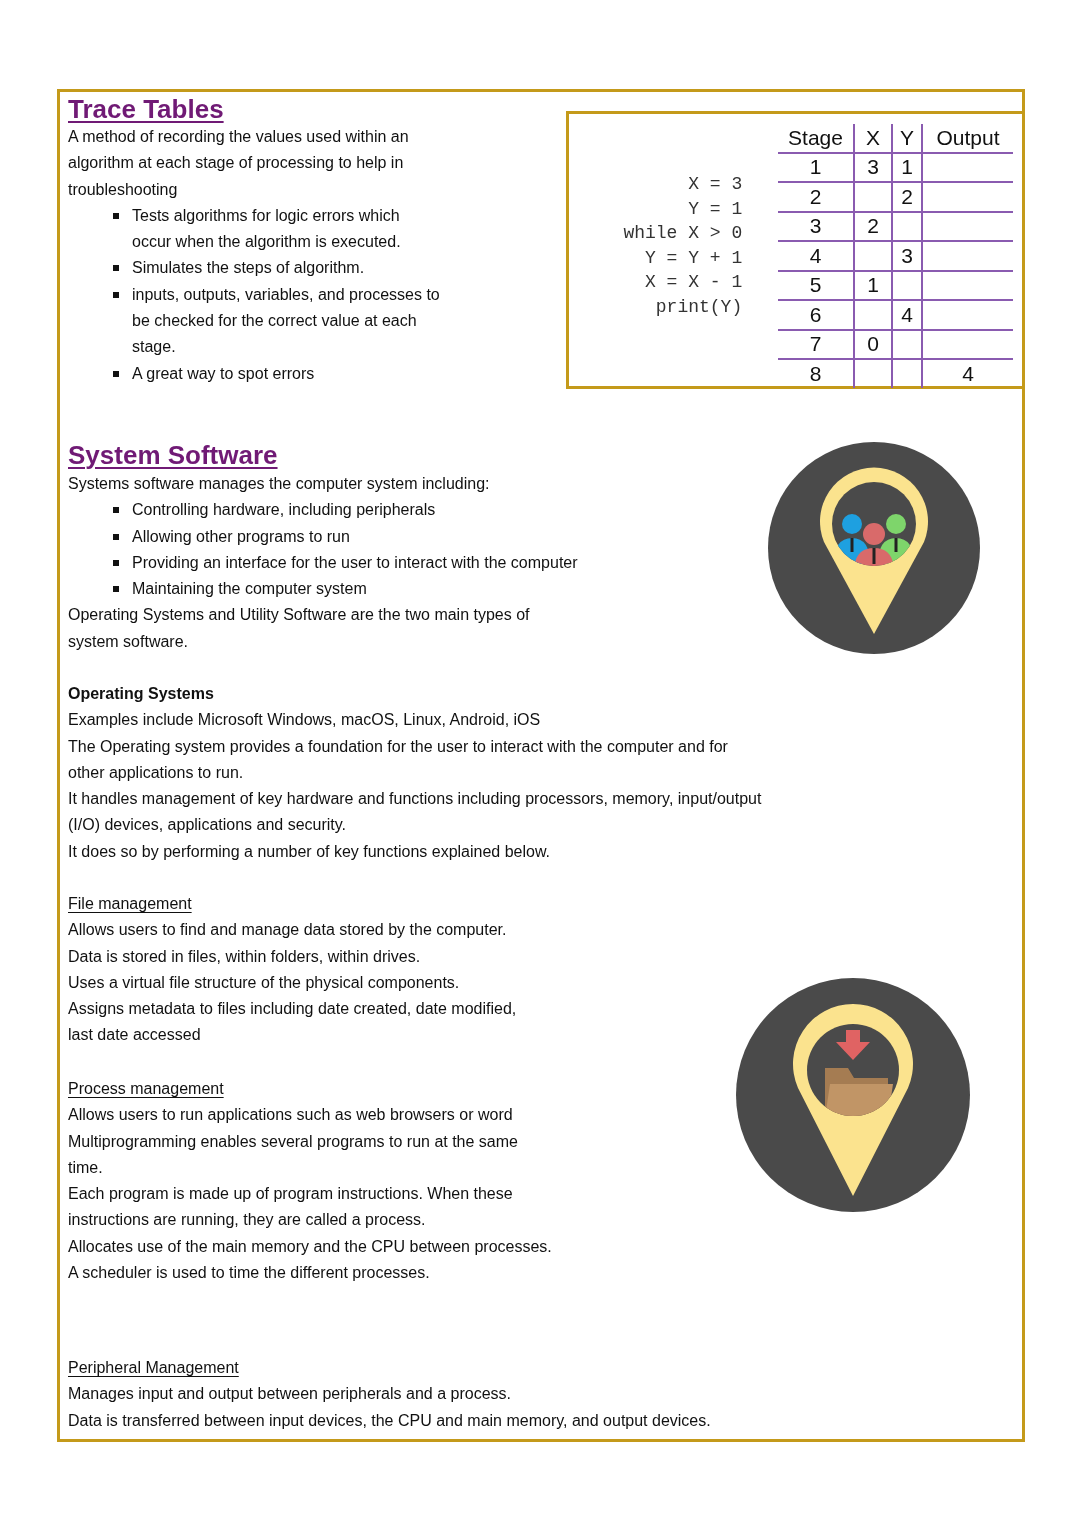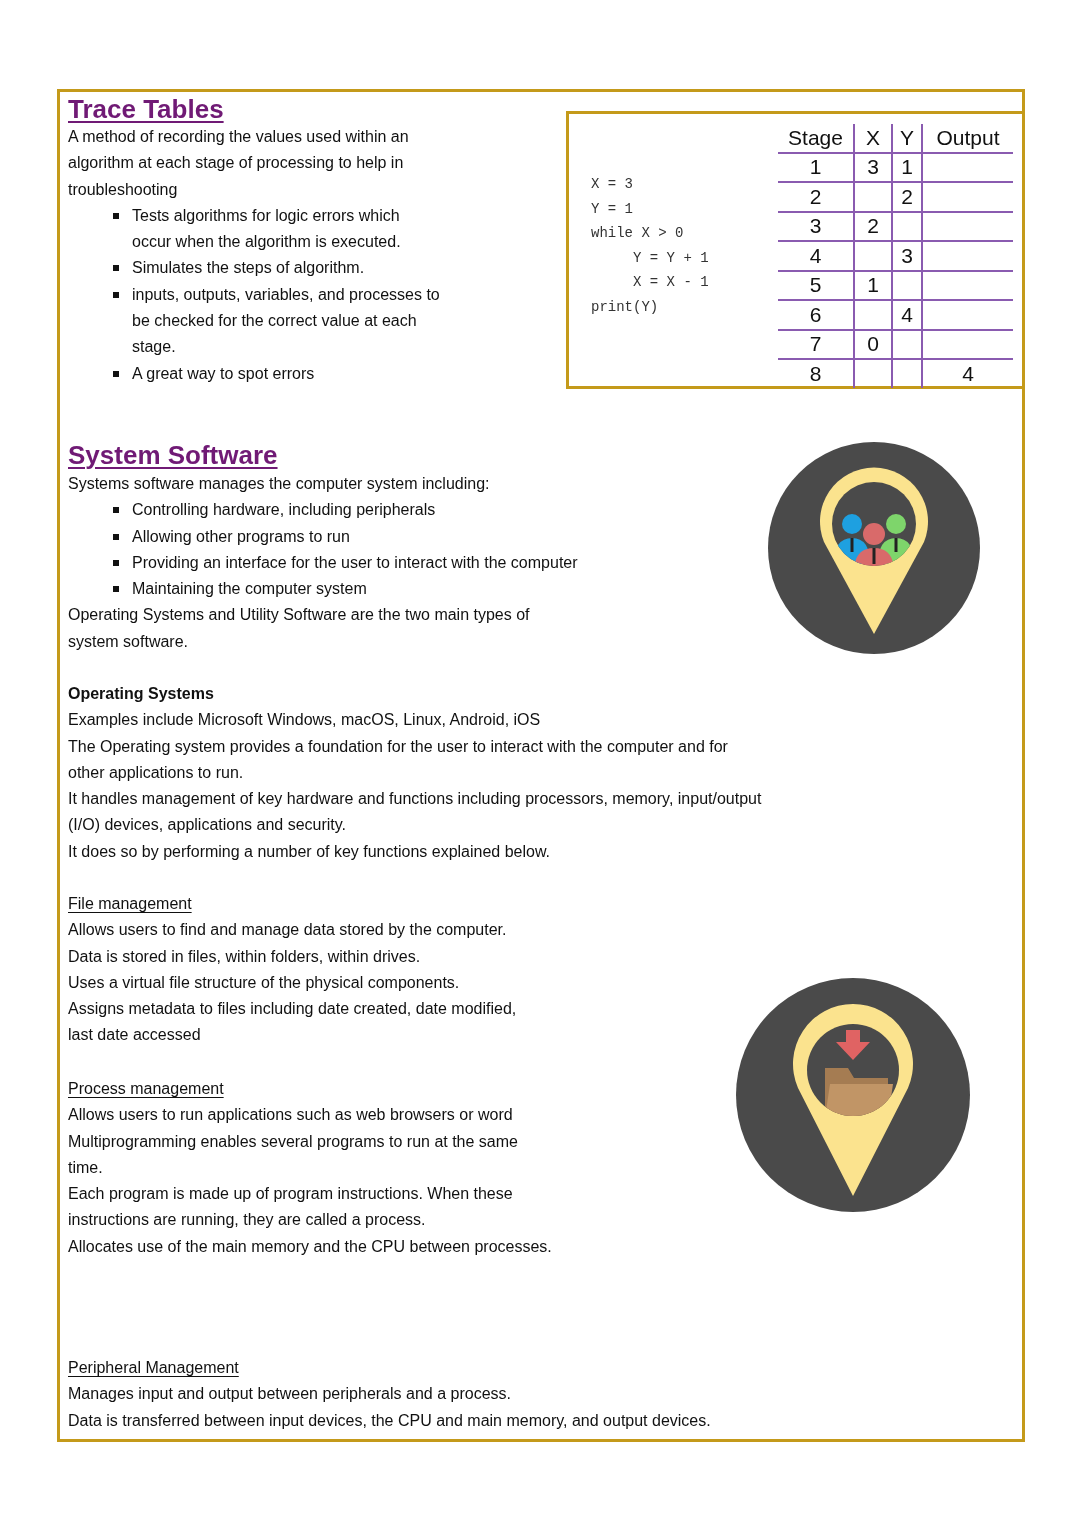--- a/index.html
+++ b/index.html
@@ -15,21 +15,21 @@
     .sub-bold { font-weight: bold; }
     .sub-under { text-decoration: underline; text-underline-offset: 3px; }
     .bullets { list-style: none; margin: 0; padding: 0; }
     .bullets li { position: relative; padding-left: 64px; }
     .bullets li::before { content: ""; position: absolute; left: 45px; top: 10px; width: 6px; height: 6px; background: #111; }
 
     
     .trace-box { position: absolute; left: 566px; top: 111px; width: 453px; height: 272px;
                  border: 3px solid #c49a1a; background: #fff; }
     .code { position: absolute; left: 22px; top: 58px; font-family: "Liberation Mono", monospace;
-            font-size: 14px; line-height: 24.6px; color: #333; white-space: pre; }
+            font-size: 18px; line-height: 24.6px; color: #333; white-space: pre; text-align: right; }
     .trace-table { position: absolute; left: 209px; top: 10px; border-collapse: collapse; }
     .trace-table th, .trace-table td { font-size: 21px; height: 27.5px; padding: 0; text-align: center; line-height: 26px; }
     .trace-table th { font-weight: normal; border-bottom: 2px solid #8a5bb0; }
     .trace-table td { border-bottom: 2px solid #8a5bb0; }
     .trace-table tr:last-child td { border-bottom: none; }
     .trace-table .c1 { width: 75px; }
     .trace-table .c2 { width: 36px; border-left: 2px solid #8a5bb0; }
     .trace-table .c3 { width: 28px; border-left: 2px solid #8a5bb0; }
     .trace-table .c4 { width: 90px; border-left: 2px solid #8a5bb0; }
 
@@ -97,20 +97,21 @@
   </div>
 
   <div class="txt" style="top:984px;">
     <div class="sub-under">Process management</div>
     <div>Allows users to run applications such as web browsers or word</div>
     <div>Multiprogramming enables several programs to run at the same</div>
     <div>time.</div>
     <div>Each program is made up of program instructions. When these</div>
     <div>instructions are running, they are called a process.</div>
     <div>Allocates use of the main memory and the CPU between processes.</div>
+    <div>A scheduler is used to time the different processes.</div>
   </div>
 
   <div class="txt" style="top:1247px;margin-top:16px;">
     <div class="sub-under">Peripheral Management</div>
     <div>Manages input and output between peripherals and a process.</div>
     <div>Data is transferred between input devices, the CPU and main memory, and output devices.</div>
     <div>Uses device drivers to communicate with devices.</div>
   </div>
 
   <div class="icon-circle" style="left:708px; top:350px; width:212px; height:212px;">

